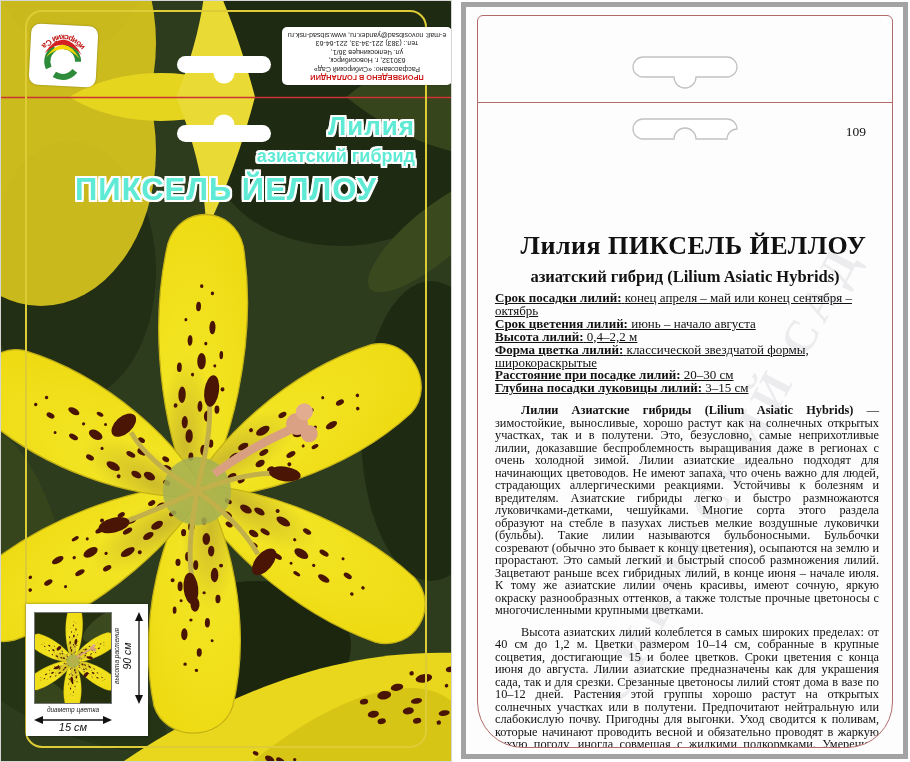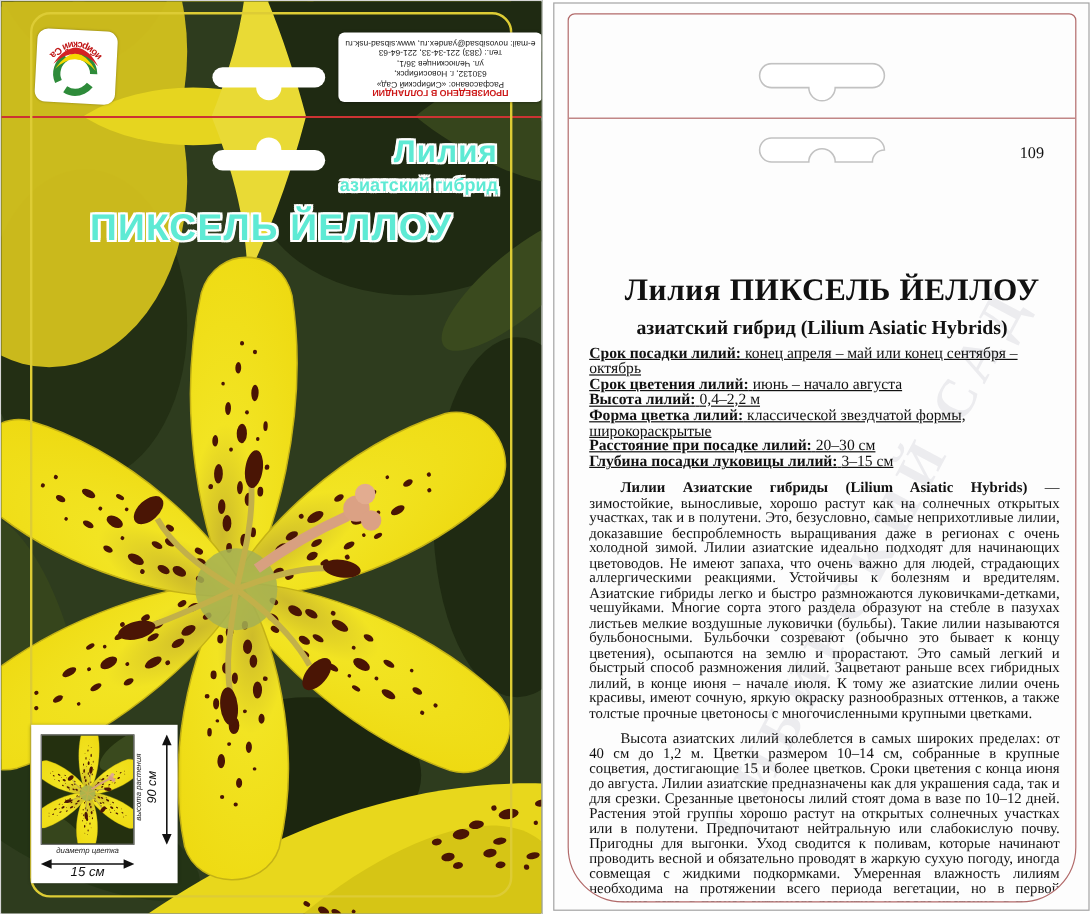--- a/index.html
+++ b/index.html
@@ -4,39 +4,39 @@
 <style>
   html,body{margin:0;padding:0;background:#fff;}
   body{width:910px;height:762px;position:relative;overflow:hidden;font-family:"Liberation Sans",sans-serif;}
 
   
   .front{position:absolute;left:0;top:0;width:452px;height:762px;overflow:hidden;background:#2e3c1e;border:1px solid #d6d6d6;box-sizing:border-box;}
   .front svg.photo{position:absolute;left:0;top:0;}
   .outline-txt{color:#5eead4;font-weight:bold;
     text-shadow:-2px -2px 0 #fff,2px -2px 0 #fff,-2px 2px 0 #fff,2px 2px 0 #fff,0 -2px 0 #fff,0 2px 0 #fff,-2px 0 0 #fff,2px 0 0 #fff;}
   .genus{position:absolute;top:110px;right:36px;font-size:26px;letter-spacing:1px;}
-  .group{position:absolute;top:145px;right:36px;font-size:15px;}
+  .group{position:absolute;top:145px;right:36px;font-size:18px;}
   .variety{position:absolute;top:171px;left:25px;right:25px;text-align:center;font-size:31px;letter-spacing:1px;white-space:nowrap;}
 
   .logo-box{position:absolute;left:29px;top:24px;width:67px;height:61px;background:#fff;border-radius:9px;transform:rotate(183deg);display:flex;align-items:center;justify-content:center;box-shadow:0 0 2px rgba(0,0,0,.35);}
   .addr-box{position:absolute;left:281px;top:26px;width:170px;height:58px;background:#fff;border-radius:5px;transform:rotate(180deg);padding:3px 4px;box-sizing:border-box;text-align:center;box-shadow:0 0 2px rgba(0,0,0,.3);}
   .addr-box .origin{color:#cc1616;font-weight:bold;font-size:7.4px;line-height:9px;}
   .addr-box .aline{color:#1c1c1c;font-size:7px;line-height:8.6px;}
 
   .size-card{position:absolute;left:25px;top:603px;width:122px;height:132px;background:#fff;border-radius:0;box-shadow:0 0 3px rgba(0,0,0,.4);}
   .thumb{position:absolute;left:8px;top:8px;width:78px;height:92px;border:1px solid #777;box-sizing:border-box;overflow:hidden;background:#24300f;}
   .vlabel{position:absolute;left:90px;top:52px;transform:translate(-50%,-50%) rotate(-90deg);font-size:6.5px;font-style:italic;color:#222;white-space:nowrap;}
   .vvalue{position:absolute;left:101px;top:52px;transform:translate(-50%,-50%) rotate(-90deg);font-size:10.5px;font-style:italic;color:#111;white-space:nowrap;}
   .varrow{position:absolute;left:108px;top:8px;}
   .hlabel{position:absolute;left:8px;top:102px;width:78px;text-align:center;font-size:6.5px;font-style:italic;color:#222;white-space:nowrap;}
   .harrow{position:absolute;left:8px;top:111px;}
   .hvalue{position:absolute;left:8px;top:117px;width:78px;text-align:center;font-size:11px;font-style:italic;color:#111;}
 
   
-  .back{position:absolute;left:461px;top:2px;width:447px;height:757px;background:#fdfdfd;border:1px solid #a3a3a3;box-sizing:border-box;font-family:"Liberation Serif",serif;color:#111;}
+  .back{position:absolute;left:461px;top:2px;width:447px;height:757px;background:#fdfdfd;border:5px solid #a3a3a3;box-sizing:border-box;font-family:"Liberation Serif",serif;color:#111;}
   .redbox{position:absolute;left:11px;top:8px;right:10px;bottom:6px;border:1.4px solid #b26a6a;border-radius:6px 6px 46px 46px;overflow:hidden;}
   .foldline{position:absolute;left:0;right:0;top:86px;border-top:1.4px solid #b26a6a;}
   .slot{position:absolute;left:50%;transform:translateX(-50%);}
   .slot.flap{top:40px;}
   .slot.main{top:101px;}
   .pagenum{position:absolute;top:108px;right:26px;font-size:13.5px;}
   .wm{position:absolute;left:-20px;top:430px;width:540px;text-align:center;transform:rotate(-62deg);font-size:46px;font-weight:bold;letter-spacing:8px;color:rgba(150,150,165,.16);pointer-events:none;white-space:nowrap;}
   .btitle{position:absolute;top:215px;left:17px;right:0;text-align:center;font-size:26px;font-weight:bold;letter-spacing:.5px;}
   .bsub{position:absolute;top:251px;left:0;right:0;text-align:center;font-size:16.5px;font-weight:bold;}
   .textflow{position:absolute;top:276px;left:17px;right:13px;}

